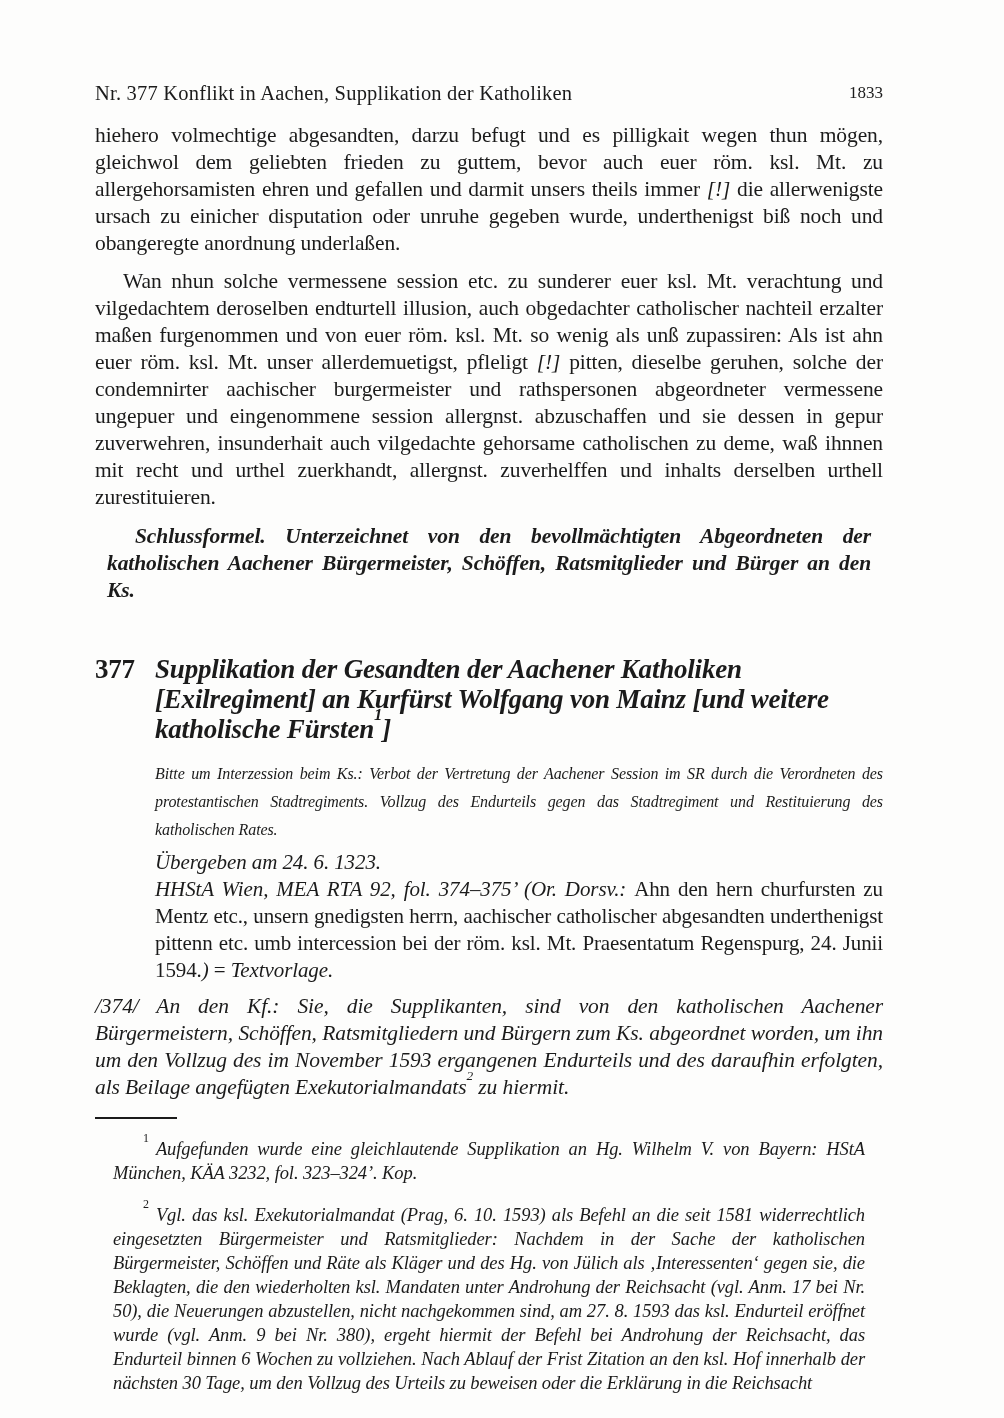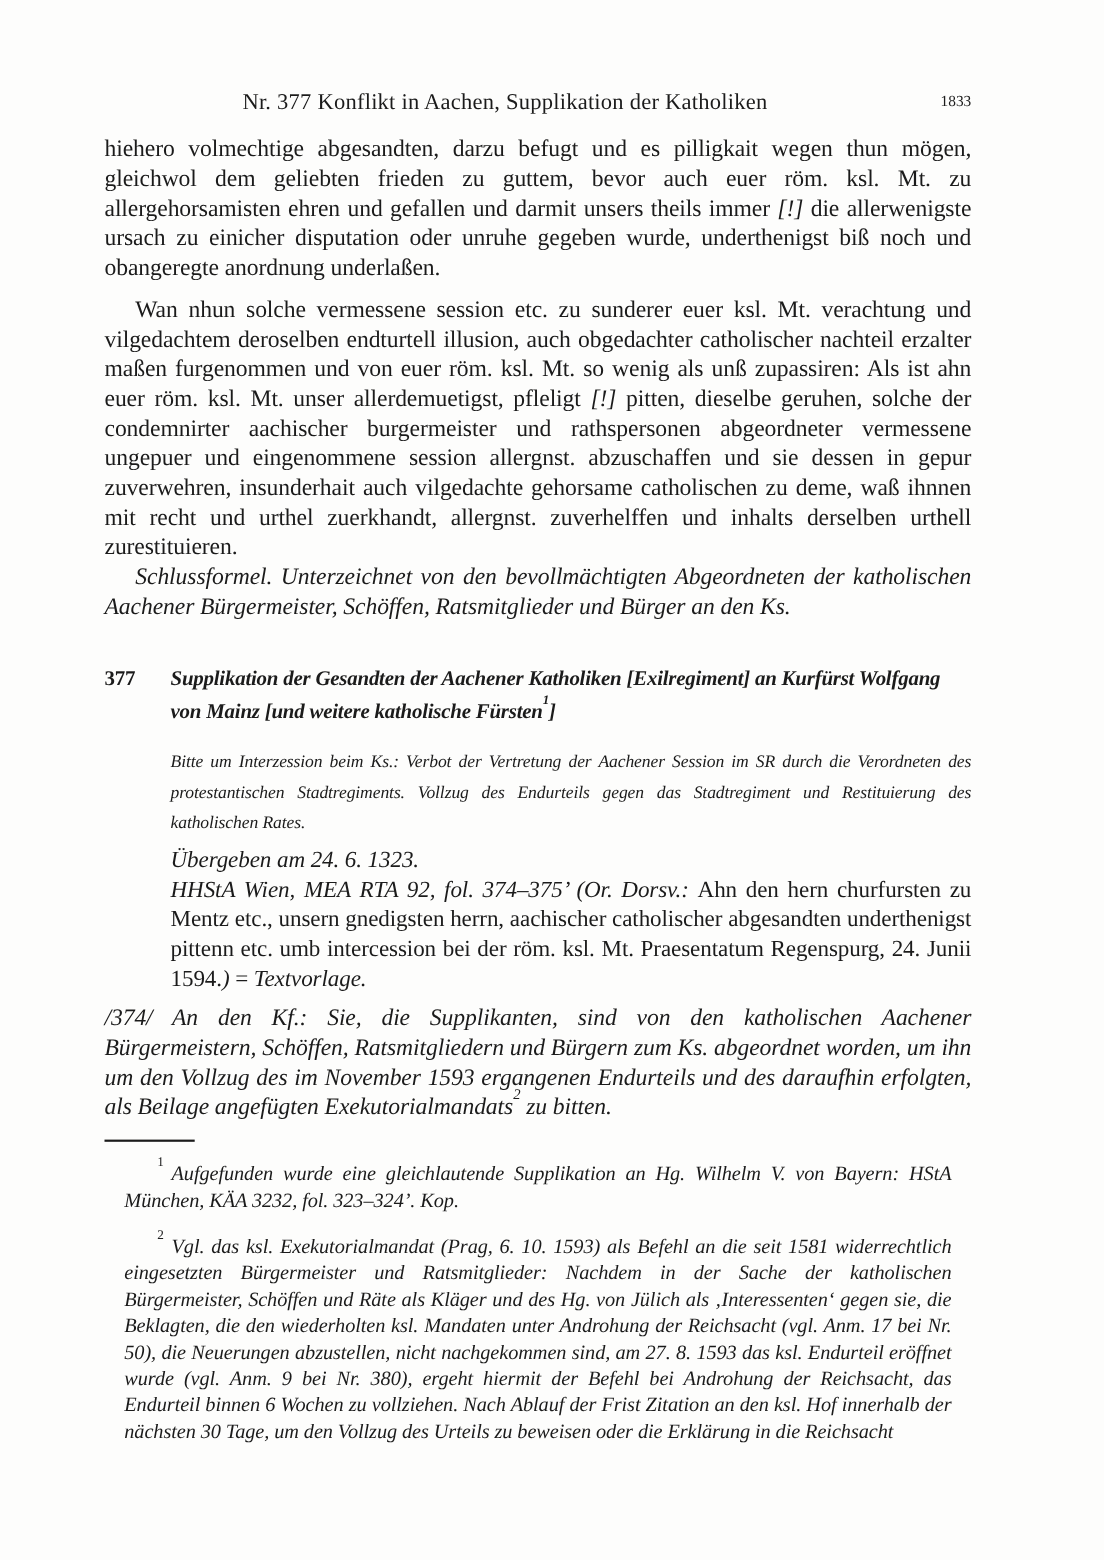--- a/index.html
+++ b/index.html
@@ -21,56 +21,56 @@
   
   .running-header {
     position: relative;
     height: 28px;
     font-size: 20.5px;
     line-height: 26px;
     margin-bottom: 14px;
   }
   .rh-title {
     display: block;
-    text-align: center;
     padding-right: 60px;
     letter-spacing: 0.2px;
   }
   .rh-page {
     position: absolute;
     right: 0;
     top: 0;
-    font-size: 14px;
+    font-size: 17px;
   }
   
   .body-para {
     margin: 0;
     font-size: 21.5px;
     line-height: 27px;
     text-align: justify;
     letter-spacing: -0.1px;
   }
   .indent { text-indent: 28px; margin-top: 11px; }
   .it { font-style: italic; }
   .rm { font-style: normal; }
   .schlussformel {
-    margin: 0;
+    margin: 12px;
     font-size: 21.5px;
     line-height: 27px;
     text-align: justify;
     text-indent: 28px;
     font-style: italic;
     letter-spacing: -0.1px;
+    font-weight: bold;
   }
   
   .entry-heading {
     display: flex;
-    margin-top: 38px;
+    margin-top: 50px;
     font-weight: bold;
-    font-size: 19px;
+    font-size: 27px;
     line-height: 30px;
     letter-spacing: -0.2px;
   }
   .entry-number { flex: 0 0 60px; }
   .entry-title { margin: 0; font-size: inherit; font-weight: inherit; text-align: left; font-style: italic; }
   sup.fnref {
     font-size: 62%;
     line-height: 0;
     position: relative;
     top: -0.45em;
@@ -154,21 +154,21 @@
       <span class="entry-number">377</span>
       <h2 class="entry-title"><span>Supplikation der Gesandten der Aachener Katholiken [Exilregiment] an Kurfürst Wolfgang von Mainz [und weitere katholische Fürsten</span><sup class="fnref">1</sup><span>]</span></h2>
     </div>
 
     <div class="apparatus">
       <p class="regest"><span>Bitte um Interzession beim Ks.: Verbot der Vertretung der Aachener Session im SR durch die Verordneten des protestantischen Stadtregiments. Vollzug des Endurteils gegen das Stadtregiment und Restituierung des katholischen Rates.</span></p>
       <p class="date-line"><span>Übergeben am 24. 6. 1323.</span></p>
       <p class="source-para"><span class="it">HHStA Wien, MEA RTA 92, fol. 374–375’ (Or. Dorsv.: </span><span class="rm">Ahn den hern churfursten zu Mentz etc., unsern gnedigsten herrn, aachischer catholischer abgesandten underthenigst pittenn etc. umb intercession bei der röm. ksl. Mt. Praesentatum Regenspurg, 24. Junii 1594.</span><span class="it">)</span><span class="rm"> = </span><span class="it">Textvorlage.</span></p>
     </div>
 
-    <p class="summary-para"><span>/374/ An den Kf.: Sie, die Supplikanten, sind von den katholischen Aachener Bürgermeistern, Schöffen, Ratsmitgliedern und Bürgern zum Ks. abgeordnet worden, um ihn um den Vollzug des im November 1593 ergangenen Endurteils und des daraufhin erfolgten, als Beilage angefügten Exekutorialmandats</span><sup class="fnref">2</sup><span> zu bitten.</span></p>
+    <p class="summary-para"><span>/374/ An den Kf.: Sie, die Supplikanten, sind von den katholischen Aachener Bürgermeistern, Schöffen, Ratsmitgliedern und Bürgern zum Ks. abgeordnet worden, um ihn um den Vollzug des im November 1593 ergangenen Endurteils und des daraufhin erfolgten, als Beilage angefügten Exekutorialmandats</span><sup class="fnref">2</sup><span> zu hiermit.</span></p>
 
     <hr class="fn-rule">
 
     <section class="footnotes">
       <p class="footnote"><sup class="fnmark">1</sup><span>Aufgefunden wurde eine gleichlautende Supplikation an Hg. Wilhelm V. von Bayern: HStA München, KÄA 3232, fol. 323–324’. Kop.</span></p>
       <p class="footnote"><sup class="fnmark">2</sup><span>Vgl. das ksl. Exekutorialmandat (Prag, 6. 10. 1593) als Befehl an die seit 1581 widerrechtlich eingesetzten Bürgermeister und Ratsmitglieder: Nachdem in der Sache der katholischen Bürgermeister, Schöffen und Räte als Kläger und des Hg. von Jülich als ‚Interessenten‘ gegen sie, die Beklagten, die den wiederholten ksl. Mandaten unter Androhung der Reichsacht (vgl. Anm. 17 bei Nr. 50), die Neuerungen abzustellen, nicht nachgekommen sind, am 27. 8. 1593 das ksl. Endurteil eröffnet wurde (vgl. Anm. 9 bei Nr. 380), ergeht hiermit der Befehl bei Androhung der Reichsacht, das Endurteil binnen 6 Wochen zu vollziehen. Nach Ablauf der Frist Zitation an den ksl. Hof innerhalb der nächsten 30 Tage, um den Vollzug des Urteils zu beweisen oder die Erklärung in die Reichsacht</span></p>
     </section>
 
   </div>
 </div>

